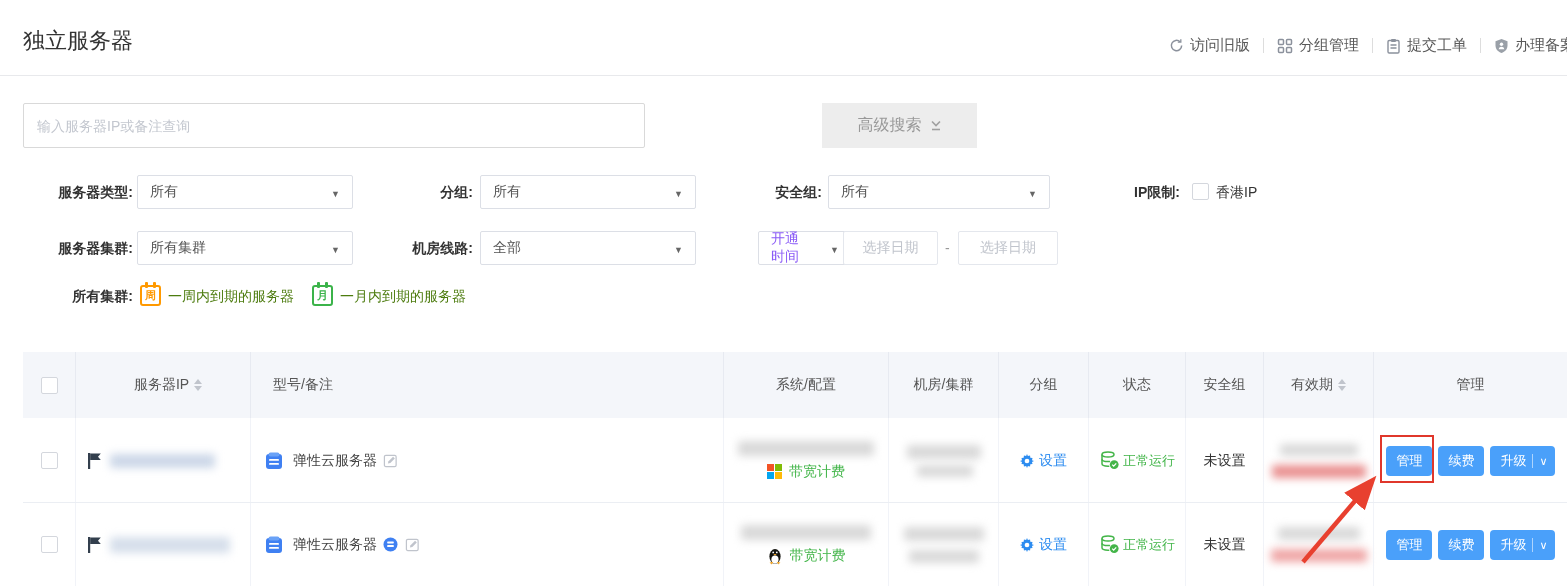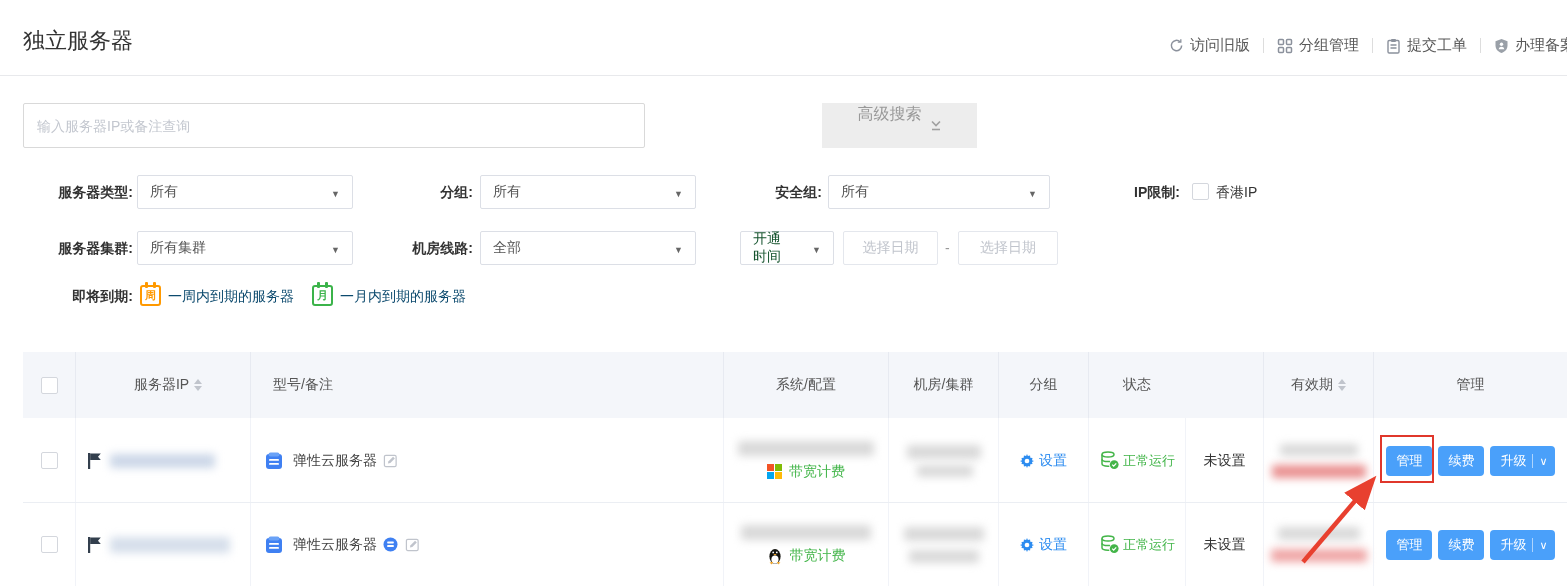--- a/index.html
+++ b/index.html
@@ -12,38 +12,38 @@
   
   .page-title { position: absolute; left: 23px; top: 26px; font-size: 22px; color: #333; font-weight: 400; }
   .topnav { position: absolute; top: 36px; right: -8px; display: flex; align-items: center; gap: 13px; font-size: 15px; color: #595959; white-space: nowrap; }
   .nav-item { display: flex; align-items: center; gap: 6px; cursor: pointer; }
   .vsep { width: 1px; height: 15px; background: #ddd; }
   .divider { position: absolute; left: 0; top: 75px; width: 1567px; height: 1px; background: #e8e9ec; }
   
   .search-input { position: absolute; left: 23px; top: 103px; width: 622px; height: 45px; border: 1px solid #d9d9d9; border-radius: 2px; padding: 0 13px; font-size: 14px; color: #333; outline: none; font-family: inherit; }
   .search-input::placeholder { color: #c3c7cf; }
   .btn-query { position: absolute; left: 658px; top: 103px; width: 154px; height: 45px; background: #2d8cf0; color: #fff; font-size: 16px; border: none; cursor: pointer; font-family: inherit; }
-  .btn-adv { position: absolute; left: 822px; top: 103px; width: 155px; height: 45px; background: #ededed; color: #999; font-size: 16px; border: none; cursor: pointer; display: flex; justify-content: center; gap: 8px; font-family: inherit; }
+  .btn-adv { position: absolute; left: 822px; top: 103px; width: 155px; height: 45px; background: #ededed; color: #999; font-size: 16px; border: none; cursor: pointer; display: flex; align-items: center; justify-content: center; gap: 8px; font-family: inherit; }
   
   .flabel { position: absolute; font-size: 14px; font-weight: bold; color: #333; line-height: 34px; text-align: right; }
   .sel { position: absolute; height: 34px; border: 1px solid #dcdfe6; border-radius: 2px; background: #fff; display: flex; align-items: center; padding: 0 12px; font-size: 14px; color: #555; cursor: pointer; gap: 12px; }
   .sel .caret { margin-left: auto; }
   .caret::after { content: "▼"; font-size: 9px; color: #666; }
   .datebox { position: absolute; height: 34px; border: 1px solid #e4e7ed; border-radius: 2px; background: #fff; display: flex; align-items: center; justify-content: center; font-size: 14px; color: #c0c4cc; cursor: pointer; }
   .date-sep { position: absolute; font-size: 14px; color: #999; line-height: 34px; }
   .cb { width: 17px; height: 17px; border: 1px solid #d4d7dd; border-radius: 2px; background: #fff; display: inline-block; cursor: pointer; }
   .plain { font-weight: 400; text-align: left; }
   .cal { position: absolute; width: 21px; height: 21px; border-radius: 3px; display: flex; align-items: center; justify-content: center; font-size: 11px; font-weight: bold; }
   .cal::before, .cal::after { content: ""; position: absolute; top: -5px; width: 3px; height: 6px; border-radius: 1px; }
   .cal::before { left: 3px; } .cal::after { right: 3px; }
   .cal.week { border: 2px solid #ff9900; color: #ff9900; }
   .cal.week::before, .cal.week::after { background: #ff9900; }
   .cal.month { border: 2px solid #3bb34a; color: #3bb34a; }
   .cal.month::before, .cal.month::after { background: #3bb34a; }
-  .expire-text { position: absolute; font-size: 14px; color: #0c4a6e; line-height: 24px; }
+  .expire-text { position: absolute; font-size: 14px; color: #4d7c0f; line-height: 24px; }
   
   .thead-bg { position: absolute; left: 23px; top: 352px; width: 1544px; height: 66px; background: #f4f6fa; }
   .cell { position: absolute; display: flex; align-items: center; justify-content: center; }
   .th { top: 352px; height: 66px; font-size: 14px; color: #555; }
   .r1 { top: 418px; height: 85px; }
   .r2 { top: 503px; height: 83px; }
   .th.bL { border-left: 1px solid #e7eaf1; }
   .td.bL { border-left: 1px solid #f1f3f8; }
   .c0 { left: 23px;  width: 52px; }
   .c1 { left: 75px;  width: 175px; }
@@ -173,29 +173,29 @@
   <div class="flabel" style="left:23px;top:231px;width:110px">服务器集群:</div>
   <div class="sel" style="left:137px;top:231px;width:216px">
     <span>所有集群</span>
       <span class="caret"></span>
   </div>
   <div class="flabel" style="left:383px;top:231px;width:90px">机房线路:</div>
   <div class="sel" style="left:480px;top:231px;width:216px">
     <span>全部</span>
       <span class="caret"></span>
   </div>
-  <div class="sel" style="left:740px;top:231px;width:94px;color:#14532d">
+  <div class="sel" style="left:758px;top:231px;width:94px;color:#8b5cf6">
     <span>开通时间</span>
       <span class="caret" style="margin-left:6px"></span>
   </div>
   <div class="datebox" style="left:843px;top:231px;width:95px">选择日期</div>
   <div class="date-sep" style="left:945px;top:231px">-</div>
   <div class="datebox" style="left:958px;top:231px;width:100px">选择日期</div>
 
-  <div class="flabel" style="left:23px;top:285px;width:110px;line-height:22px">即将到期:</div>
+  <div class="flabel" style="left:23px;top:285px;width:110px;line-height:22px">所有集群:</div>
   <div class="cal week" style="left:140px;top:285px">周</div>
   <div class="expire-text" style="left:168px;top:284px">一周内到期的服务器</div>
   <div class="cal month" style="left:312px;top:285px">月</div>
   <div class="expire-text" style="left:340px;top:284px">一月内到期的服务器</div>
 
   <div class="thead-bg"></div>
   <div class="cell th c0">
       <span class="cb"></span>
     </div>
   <div class="cell th c1 bL">
@@ -212,20 +212,23 @@
       <span>型号/备注</span>
     </div>
   <div class="cell th c5 bL">
       <span>分组</span>
     </div>
   <div class="cell th c4 bL">
       <span>机房/集群</span>
     </div>
   <div class="cell th c6 bL">
       <span>状态</span>
+    </div>
+  <div class="cell th c7 bL">
+      <span>安全组</span>
     </div>
   <div class="cell th c8 bL">
     <span>有效期</span>
     <span class="sort">
         <i class="up"></i>
         <i class="down"></i>
       </span>
   </div>
   <div class="cell th c9 bL">
       <span>管理</span>

